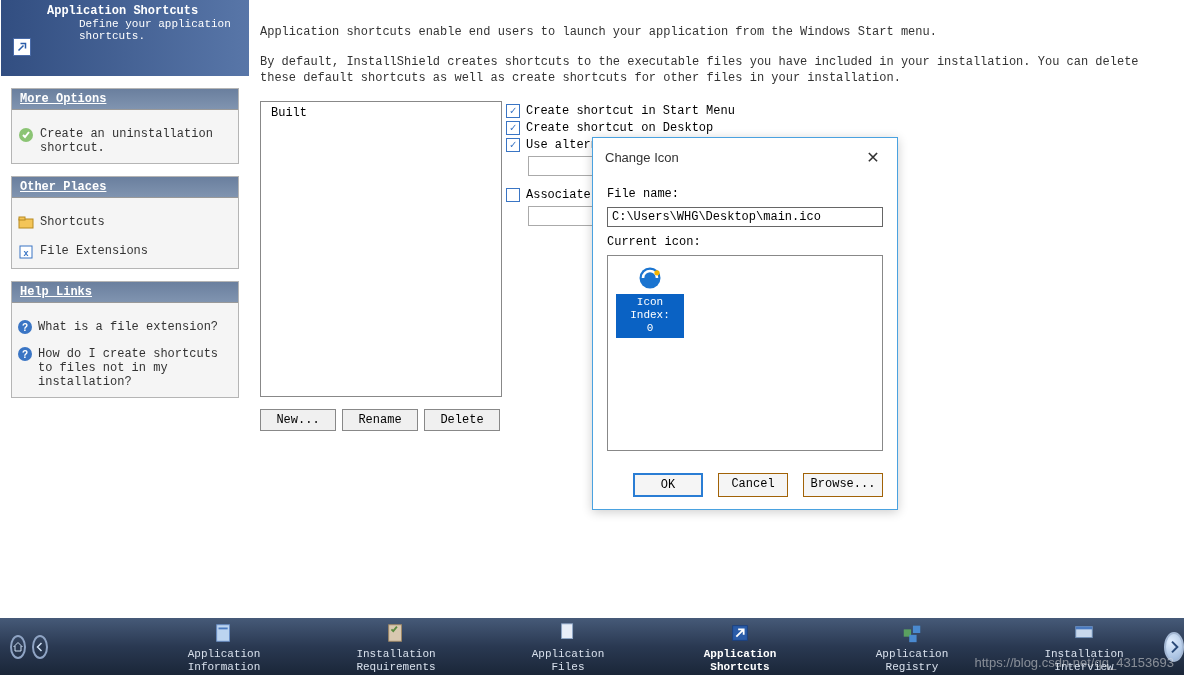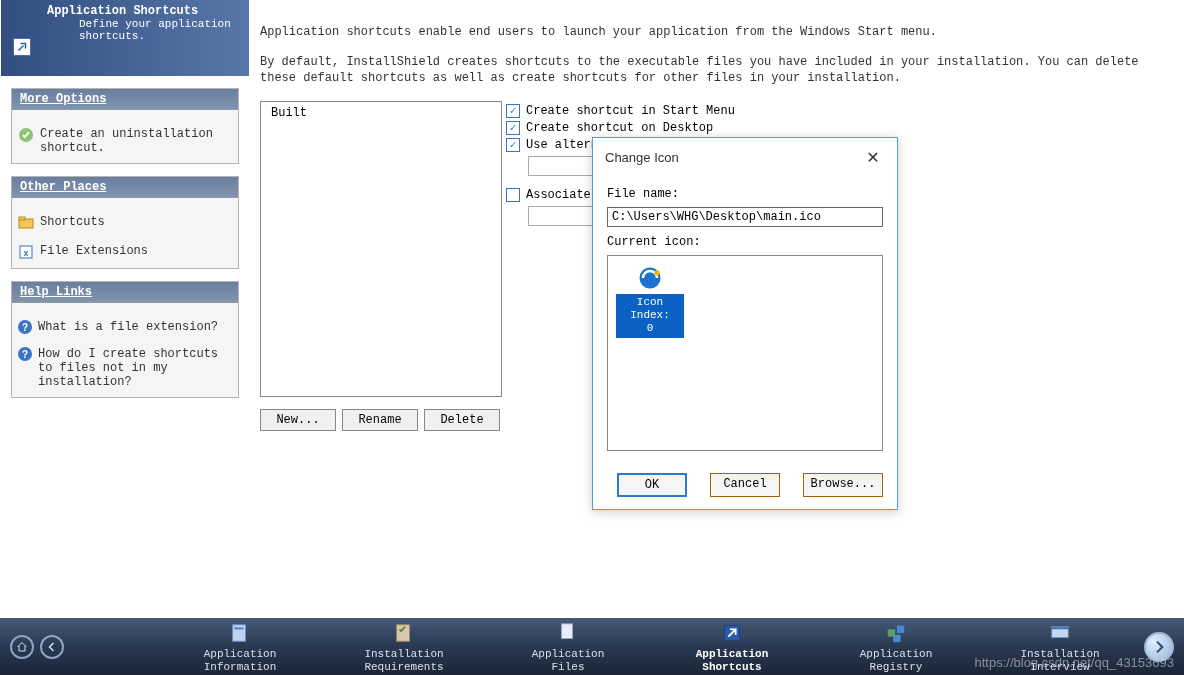--- a/index.html
+++ b/index.html
@@ -167,21 +167,21 @@
     }
     .icon-caption {
       background: #0a62c4;
       color: #fff;
       font-size: 11px;
       padding: 2px 2px;
       line-height: 1.2;
     }
     .dialog-btn-row {
       display: flex;
-      gap: 23px;
+      gap: 15px;
       justify-content: flex-end;
       padding: 12px 14px 12px 14px;
     }
     .dialog-btn {
       border: 1px solid #a16207;
       background: #f5f5f5;
       padding: 3px 0;
       width: 70px;
       text-align: center;
       font-family: "Courier New", monospace;
@@ -205,21 +205,21 @@
     .bb-navbtn {
       width: 24px; height: 24px;
       border-radius: 50%;
       border: 2px solid #8fa4c4;
       display: flex; align-items: center; justify-content: center;
       margin-right: 6px;
       cursor: pointer;
       color:#cfe0f4;
       font-size: 14px;
     }
-    .bb-items { display: flex; gap: 4px; margin-left: 90px; flex: 1; }
+    .bb-items { display: flex; gap: 12px; margin-left: 90px; flex: 1; }
     .bb-item {
       text-align: center;
       font-family: "Courier New", monospace;
       font-size: 11px;
       line-height: 1.15;
       cursor: pointer;
       width: 160px;
       position: relative;
       padding-top: 2px;
     }

